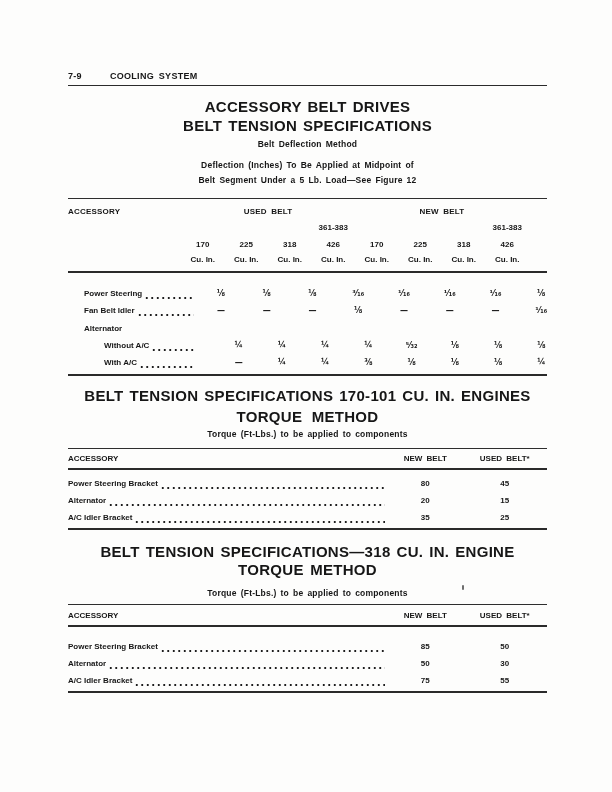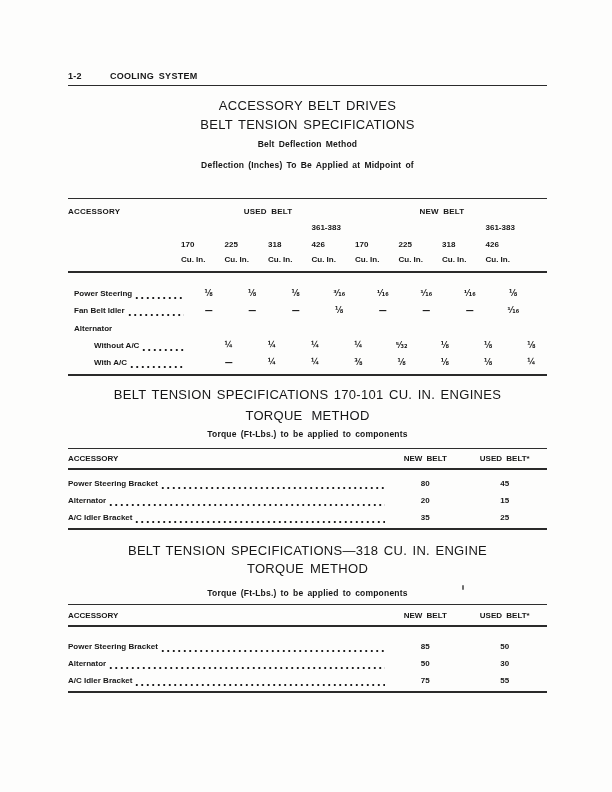--- a/index.html
+++ b/index.html
@@ -19,33 +19,33 @@
   
   .page-header{
     top:71px;left:68px;width:479px;
     border-bottom:1.6px solid #2b2b2b;
     padding-bottom:4px;
     font-size:9px;font-weight:bold;letter-spacing:.3px;
   }
   .page-header .chapter{margin-left:28px;word-spacing:2px;}
 
   
-  .h-main{font-size:13px;font-weight:normal;letter-spacing:.3px;word-spacing:1.5px;}
+  .h-main{font-size:15px;font-weight:bold;letter-spacing:.3px;word-spacing:1.5px;}
   .h-sub{font-size:8.5px;font-weight:bold;letter-spacing:.2px;word-spacing:1.5px;}
 
   
   .rule-thin{border-top:1.2px solid #2e2e2e;}
   .rule-mid{border-top:2px solid #2a2a2a;}
 
   
   .t1{top:198px;left:68px;width:479px;height:179px;}
   .t1 .line{position:absolute;left:0;right:0;}
   .t1-cells{position:absolute;left:113px;top:0;width:348px;}
-  .t1-cell{position:absolute;width:43.5px;text-align:left;font-size:8px;font-weight:bold;}
-  .t1-row{position:absolute;left:6px;width:479px;height:17px;line-height:17px;display:flex;font-size:8px;font-weight:bold;}
+  .t1-cell{position:absolute;width:43.5px;text-align:center;font-size:8px;font-weight:bold;}
+  .t1-row{position:absolute;left:16px;width:479px;height:17px;line-height:17px;display:flex;font-size:8px;font-weight:bold;justify-content:space-between;}
   .t1-label{flex:0 0 113px;display:flex;align-items:center;white-space:nowrap;}
   .t1-label.ind{padding-left:20px;flex-basis:93px;}
   .v{width:43.5px;text-align:center;font-family:"DejaVu Sans",sans-serif;}
   .leader{
     flex:1;height:100%;margin:0 3px 0 2px;
     background-image:radial-gradient(circle,#1d1d1d 0.75px,transparent 0.95px);
     background-size:5.5px 4px;background-repeat:repeat-x;
     background-position:left 11px;
   }
 
@@ -61,27 +61,28 @@
   .hdr-caps{font-size:8px;font-weight:bold;letter-spacing:.2px;word-spacing:2px;}
 
   .speck{position:absolute;left:462px;top:585px;width:2px;height:5px;background:#4a4a4a;border-radius:1px;opacity:.8;}
 </style>
 </head>
 <body>
 
 <div class="page">
 
   <div class="abs page-header">
-    <span>1-2</span><span class="chapter">COOLING SYSTEM</span>
+    <span>7-9</span><span class="chapter">COOLING SYSTEM</span>
   </div>
 
   <div class="abs content center h-main" style="top:98px;">ACCESSORY BELT DRIVES</div>
   <div class="abs content center h-main" style="top:117px;">BELT TENSION SPECIFICATIONS</div>
   <div class="abs content center h-sub" style="top:139px;">Belt Deflection Method</div>
   <div class="abs content center h-sub" style="top:160px;">Deflection (Inches) To Be Applied at Midpoint of</div>
+  <div class="abs content center h-sub" style="top:175px;">Belt Segment Under a 5 Lb. Load—See Figure 12</div>
 
   <div class="abs t1">
     <div class="line rule-thin" style="top:0;"></div>
 
     <div class="abs hdr-caps" style="top:9px;left:0;">ACCESSORY</div>
     <div class="abs hdr-caps center" style="top:9px;left:113px;width:174px;">USED BELT</div>
     <div class="abs hdr-caps center" style="top:9px;left:287px;width:174px;">NEW BELT</div>
 
     <div class="t1-cell" style="top:25px;left:243.5px;">361-383</div>
     <div class="t1-cell" style="top:25px;left:417.5px;">361-383</div>

